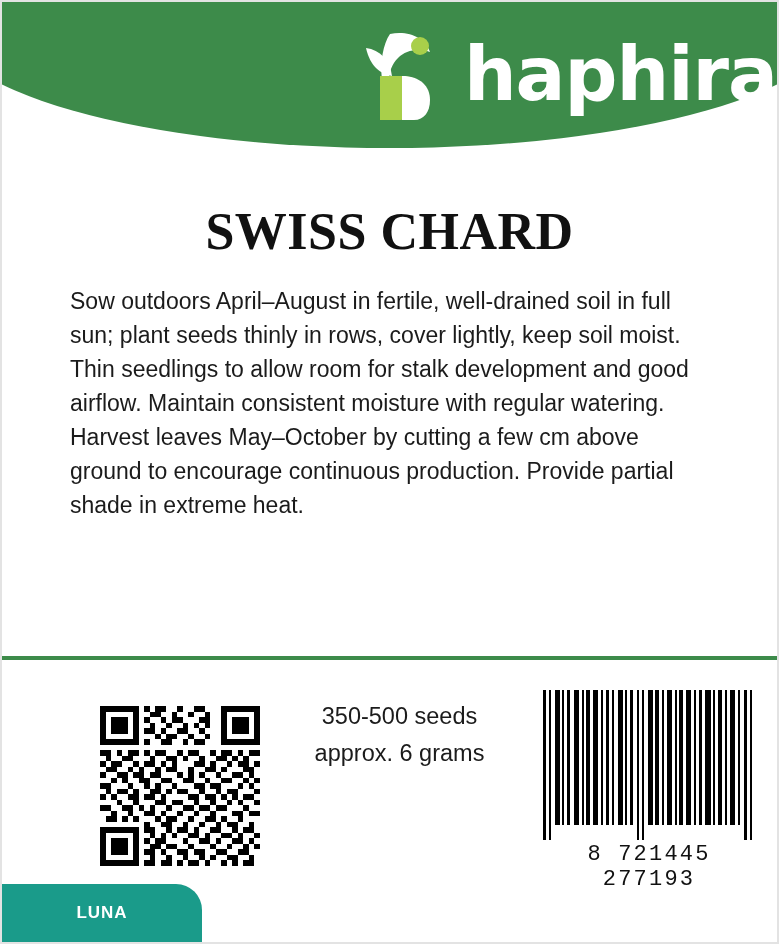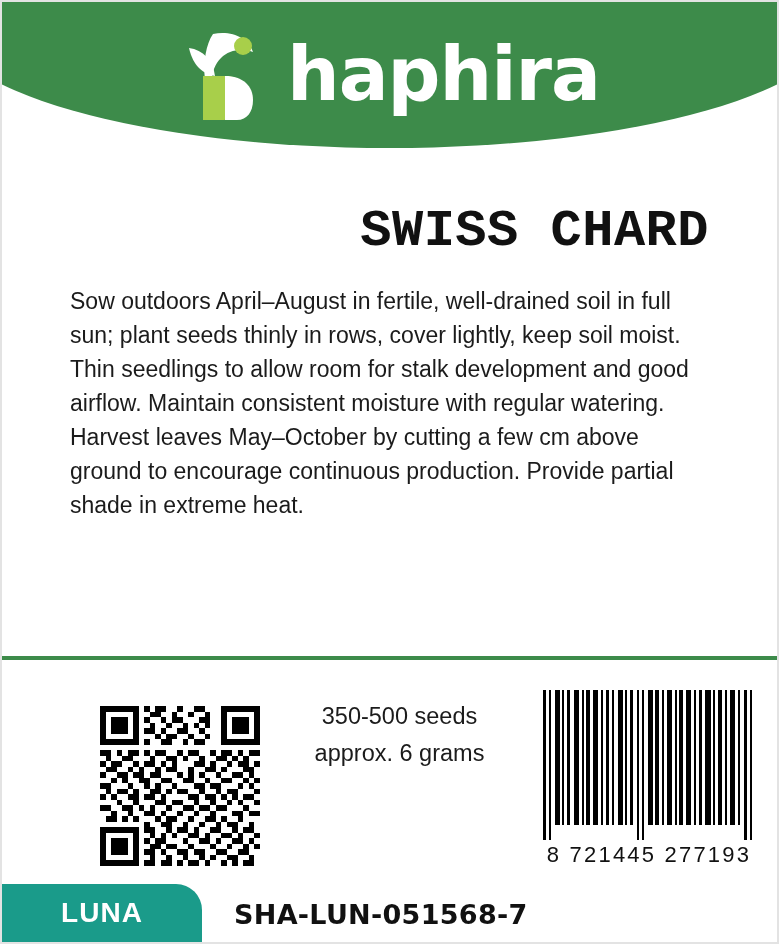--- a/index.html
+++ b/index.html
@@ -40,21 +40,21 @@
     background: #3d8b4a;
     border-radius: 0 0 50% 50% / 0 0 48% 48%;
   }
   .brand-row {
     position: absolute;
     left: 0;
     top: 26px;
     width: 100%;
     display: flex;
     align-items: center;
-    justify-content: center;
+    justify-content: flex-end;
     gap: 22px;
   }
   .leaf-mark {
     width: 86px;
     height: 92px;
     position: relative;
     flex: none;
   }
   .brand-name {
     font-size: 74px;
@@ -63,28 +63,28 @@
     color: #ffffff;
     letter-spacing: -1px;
     font-family: "DejaVu Sans", sans-serif;
   }
 
   
   .body-area {
     padding: 52px 68px 0 68px;
   }
   .product-title {
-    text-align: right;
+    text-align: center;
     font-size: 52px;
     line-height: 56px;
     font-weight: bold;
     color: #111111;
     letter-spacing: 0.5px;
     margin: 0 0 24px 0;
-    font-family: Liberation Mono, monospace;
+    font-family: Liberation Serif, serif;
   }
   .instructions {
     font-size: 23px;
     line-height: 34px;
     color: #1b1b1b;
     text-align: left;
     margin: 0;
   }
 
   
@@ -136,21 +136,21 @@
     height: 150px;
     width: 100%;
     display: block;
   }
   .barcode-digits {
     margin-top: 2px;
     font-size: 22px;
     letter-spacing: 2.2px;
     color: #111111;
     text-align: center;
-    font-family: Liberation Sans, sans-serif;
+    font-family: Liberation Mono, monospace;
   }
 
   
   .footer {
     position: absolute;
     left: 0;
     bottom: 0;
     width: 100%;
     height: 62px;
   }
@@ -161,21 +161,21 @@
     width: 200px;
     height: 58px;
     background: #1a9b8a;
     border-radius: 0 26px 0 0;
     display: flex;
     align-items: center;
     justify-content: center;
   }
   .variety-name {
     color: #ffffff;
-    font-size: 28px;
+    font-size: 17px;
     font-weight: bold;
     letter-spacing: 1px;
   }
   .sku {
     position: absolute;
     left: 232px;
     bottom: 12px;
     font-size: 27px;
     font-weight: bold;
     color: #111111;
@@ -494,16 +494,15 @@
         </svg>
       </span>
       <div class="barcode-digits">8 721445 277193</div>
     </div>
   </div>
 
   <div class="footer">
     <div class="variety-tab">
       <span class="variety-name">LUNA</span>
     </div>
-    <div class="sku">SHA-LUN-051568-7</div>
   </div>
 
 </div>
 
 </body></html>

